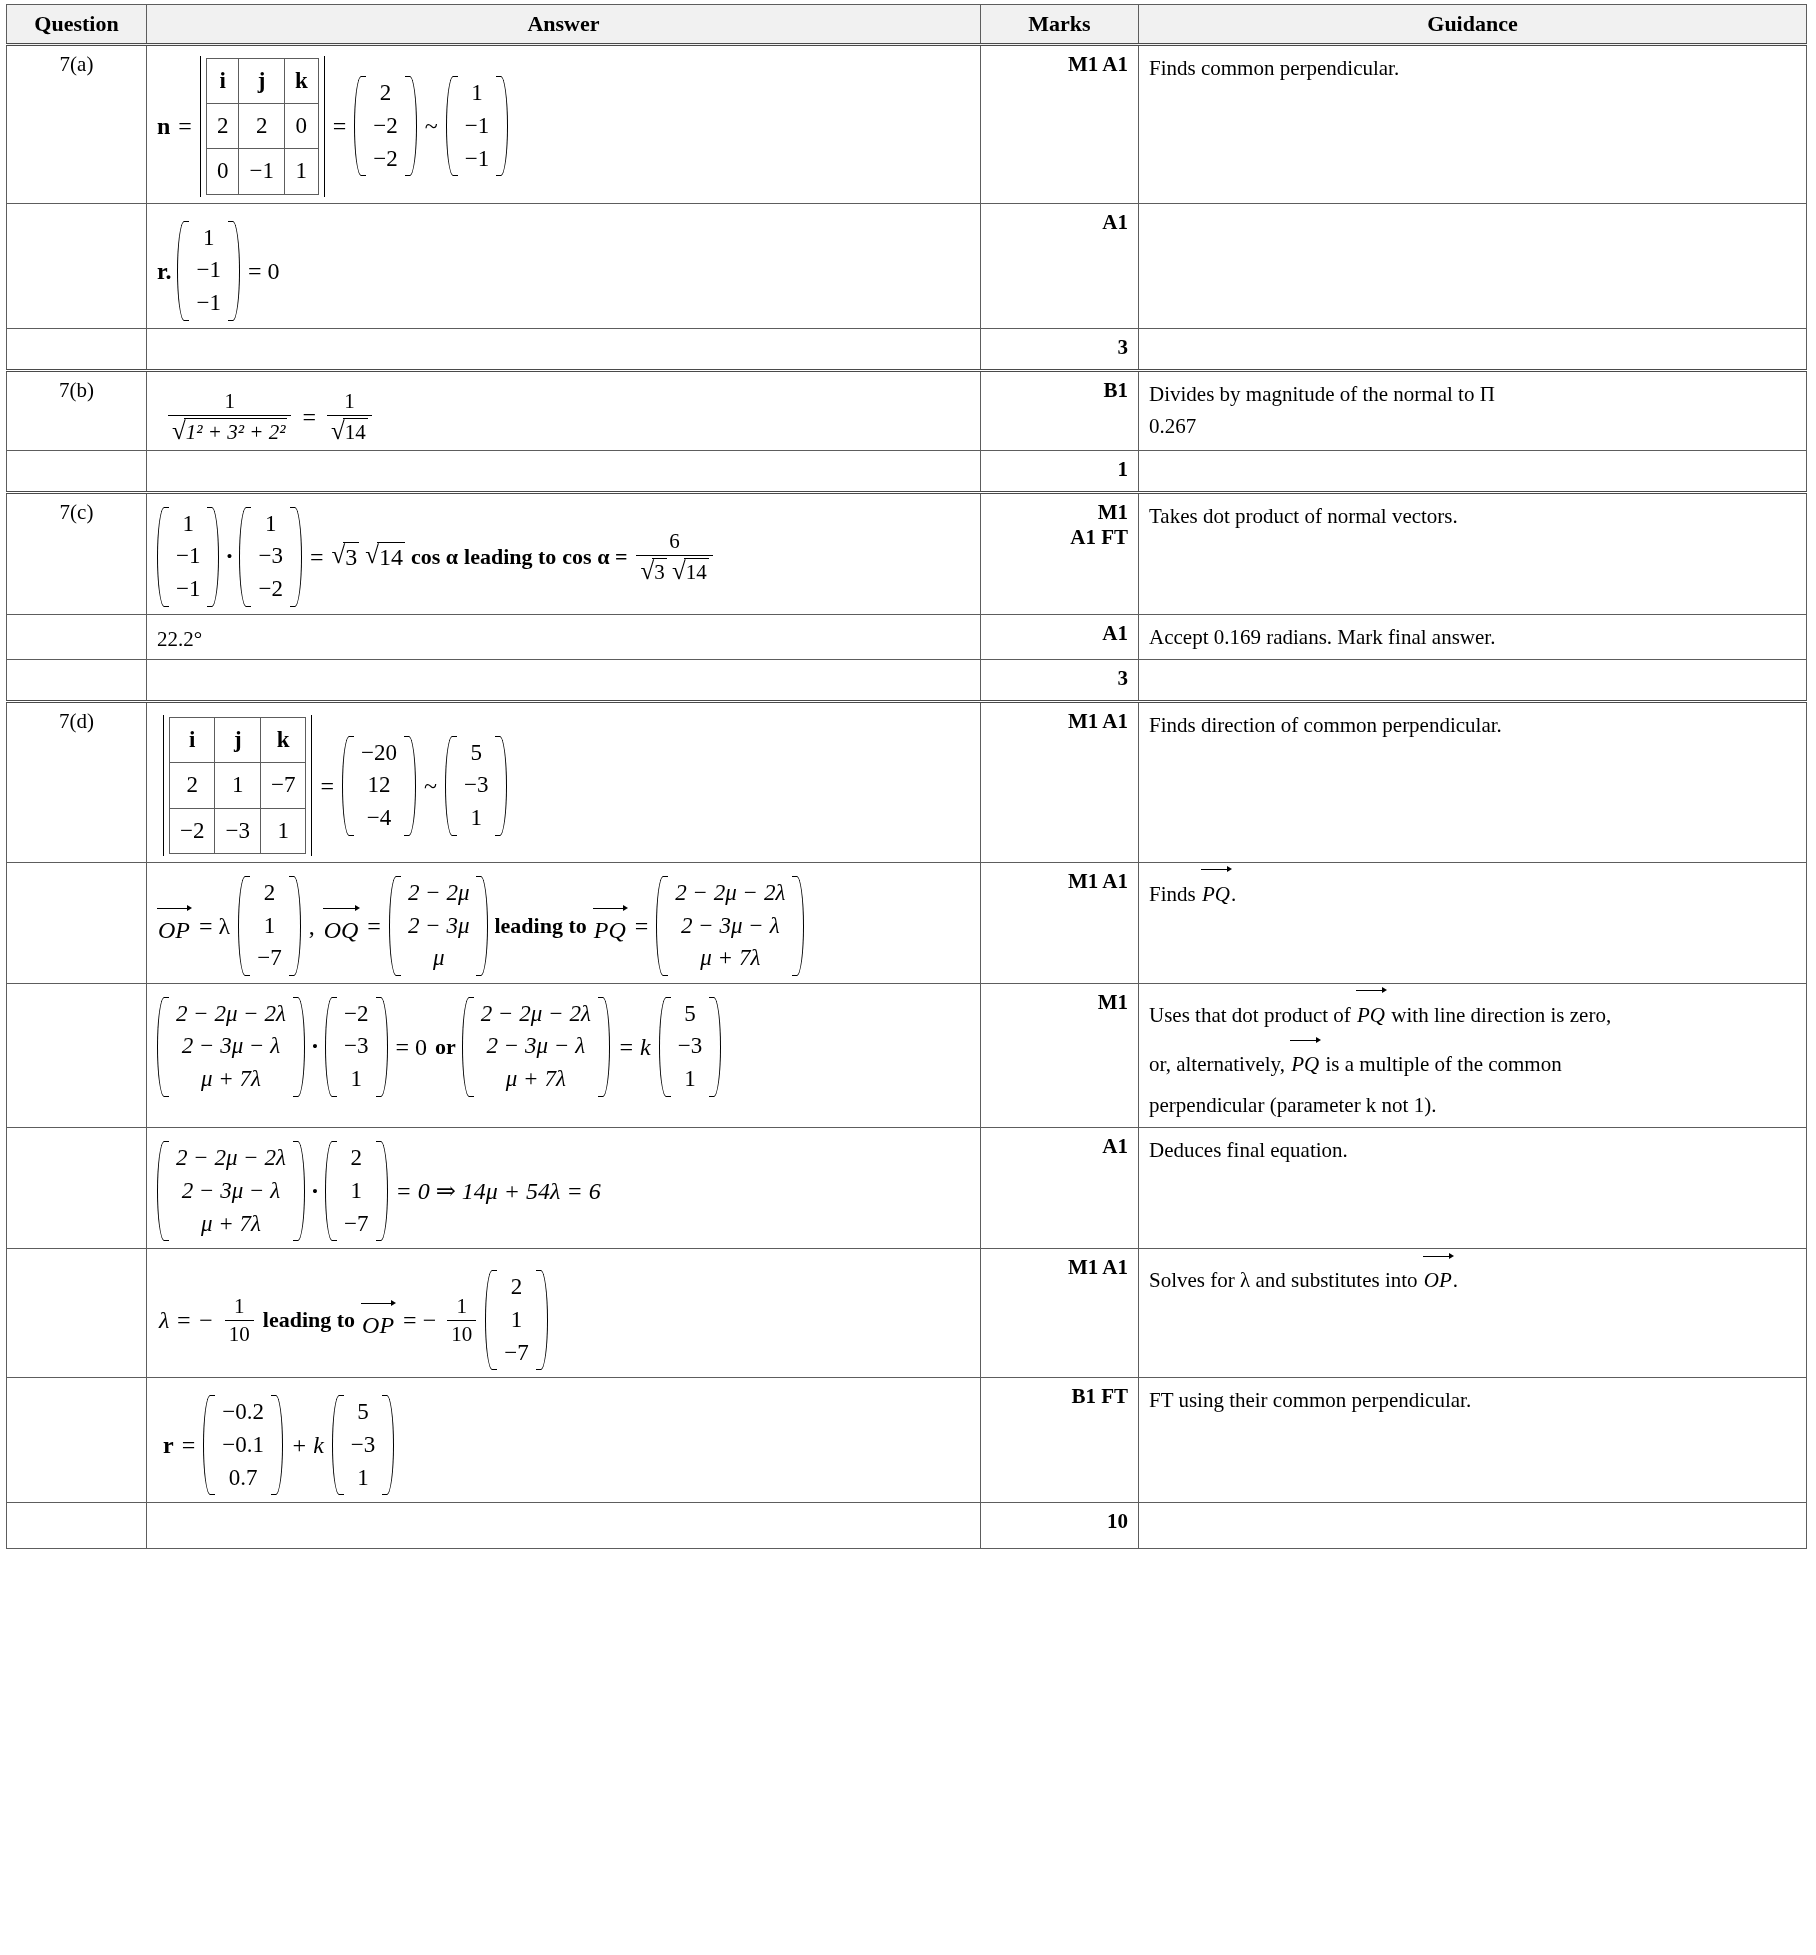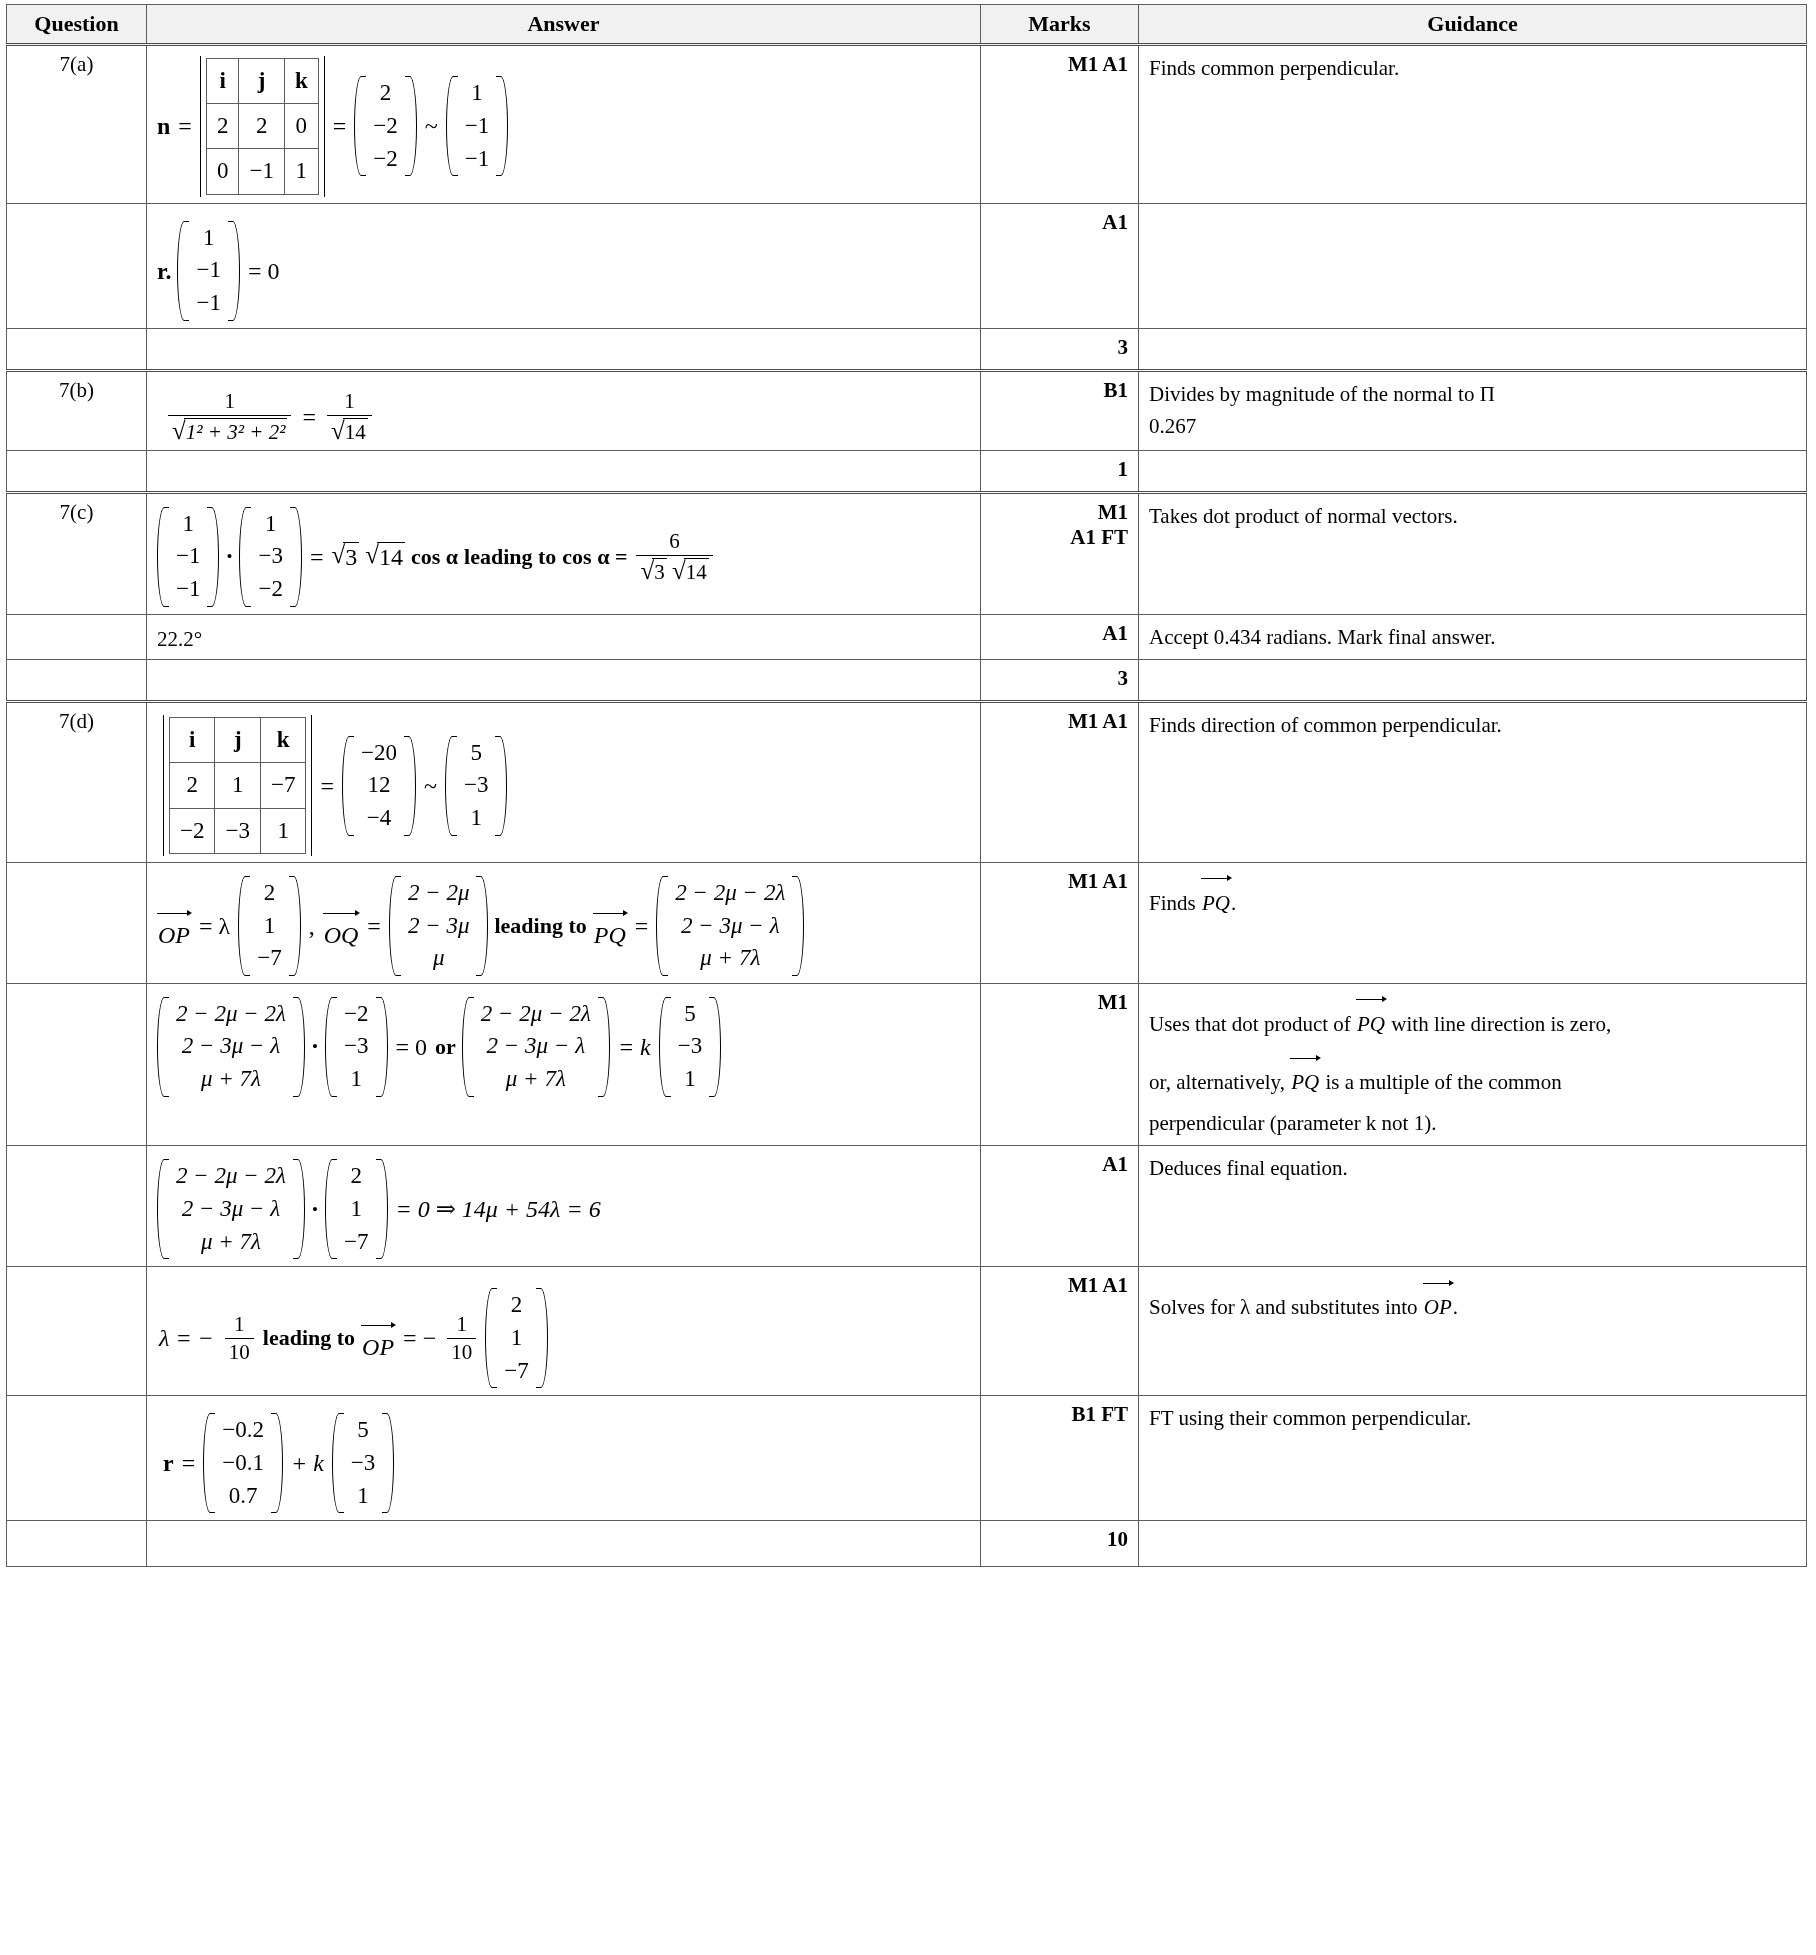--- a/index.html
+++ b/index.html
@@ -110,21 +110,21 @@
   .rad { display: inline-flex; align-items: flex-start; white-space: nowrap; }
   .rad > .sign { font-size: 25px; line-height: 1; margin-right: -2px; }
   .rad > .body { border-top: 1.4px solid #000; padding: 1px 2px 0 2px; line-height: 1.15; }
 
   
   .ovec {
     display: inline-block;
     position: relative;
     font-style: italic;
     padding: 0 1px;
-    margin-top: 18px;
+    margin-top: 9px;
   }
   .ovec::after {
     content: "";
     position: absolute;
     left: 0; right: 2px; top: -0.42em;
     height: 0;
     border-top: 1.6px solid #000;
   }
   .ovec .tip {
     position: absolute;
@@ -323,21 +323,21 @@
         <div>M1</div>
         <div>A1 FT</div>
       </td>
       <td class="guid">Takes dot product of normal vectors.</td>
     </tr>
 
     <tr>
       <td class="q"></td>
       <td class="ans" style="padding-top:12px;">22.2°</td>
       <td class="marks">A1</td>
-      <td class="guid">Accept 0.434 radians. Mark final answer.</td>
+      <td class="guid">Accept 0.169 radians. Mark final answer.</td>
     </tr>
 
     <tr class="total">
       <td class="q"></td>
       <td class="ans" style="height:42px;"></td>
       <td class="marks">3</td>
       <td class="guid"></td>
     </tr>
 
     <tr class="part-start">

